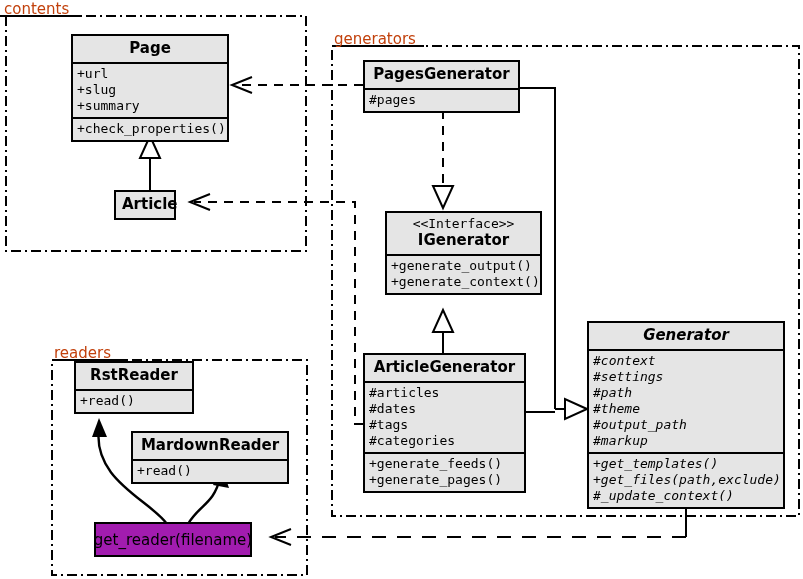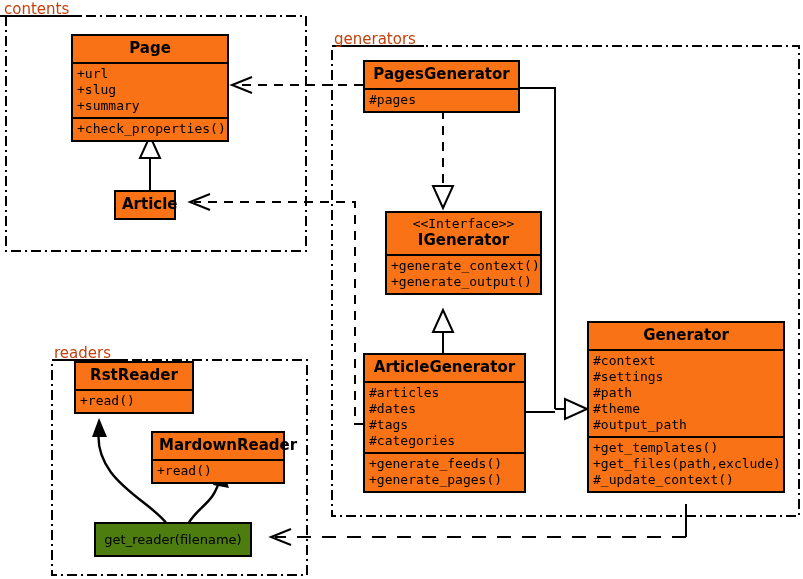--- a/index.html
+++ b/index.html
@@ -32,21 +32,21 @@
     color: #c2410c;
     letter-spacing: 0px;
     white-space: nowrap;
   }
 
   
   .cls {
     position: absolute;
     box-sizing: border-box;
     border: 2px solid #000;
-    background: #f97316;
+    background: #e5e5e5;
   }
   .cls .name {
     font-weight: bold;
     font-size: 15px;
     text-align: center;
     padding: 4px 6px 5px 6px;
     line-height: 1.15;
     white-space: nowrap;
   }
   .cls .stereo {
@@ -64,25 +64,25 @@
     font-family: "DejaVu Sans Mono", monospace;
     font-size: 13px;
     line-height: 16px;
     white-space: nowrap;
     color: #000;
   }
   .plainbox {
     position: absolute;
     box-sizing: border-box;
     border: 2px solid #000;
-    background: #4d7c0f;
+    background: #a21caf;
     display: flex;
     align-items: center;
     justify-content: center;
-    font-size: 13px;
+    font-size: 15px;
     font-family: "DejaVu Sans", sans-serif;
     white-space: nowrap;
   }
 </style>
 </head>
 <body>
 
 <div id="canvas">
 
   <svg class="layer" viewBox="0 0 803 579" xmlns="http://www.w3.org/2000/svg">
@@ -176,63 +176,64 @@
       <div class="row">#pages</div>
     </div>
   </div>
 
   <div class="cls" style="left:365px; top:211px; width:157px;margin-left:20px;">
     <div class="name">
       <div class="stereo">&lt;&lt;Interface&gt;&gt;</div>
       <div>IGenerator</div>
     </div>
     <div class="sect">
+      <div class="row">+generate_output()</div>
       <div class="row">+generate_context()</div>
-      <div class="row">+generate_output()</div>
     </div>
   </div>
 
   <div class="cls" style="left:363px; top:353px; width:163px;">
     <div class="name">ArticleGenerator</div>
     <div class="sect">
       <div class="row">#articles</div>
       <div class="row">#dates</div>
       <div class="row">#tags</div>
       <div class="row">#categories</div>
     </div>
     <div class="sect">
       <div class="row">+generate_feeds()</div>
       <div class="row">+generate_pages()</div>
     </div>
   </div>
 
-  <div class="cls" style="left:587px; top:321px; width:198px;">
+  <div class="cls" style="left:587px; top:321px; width:198px;font-style:italic;">
     <div class="name">Generator</div>
     <div class="sect">
       <div class="row">#context</div>
       <div class="row">#settings</div>
       <div class="row">#path</div>
       <div class="row">#theme</div>
       <div class="row">#output_path</div>
+      <div class="row">#markup</div>
     </div>
     <div class="sect">
       <div class="row">+get_templates()</div>
       <div class="row">+get_files(path,exclude)</div>
       <div class="row">#_update_context()</div>
     </div>
   </div>
 
   <div class="cls" style="left:74px; top:361px; width:120px;">
     <div class="name">RstReader</div>
     <div class="sect">
       <div class="row">+read()</div>
     </div>
   </div>
 
-  <div class="cls" style="left:151px; top:431px; width:134px;">
+  <div class="cls" style="left:131px; top:431px; width:158px;">
     <div class="name">MardownReader</div>
     <div class="sect">
       <div class="row">+read()</div>
     </div>
   </div>
 
   <div class="plainbox" style="left:94px; top:522px; width:158px; height:35px;">
     <span>get_reader(filename)</span>
   </div>
 

